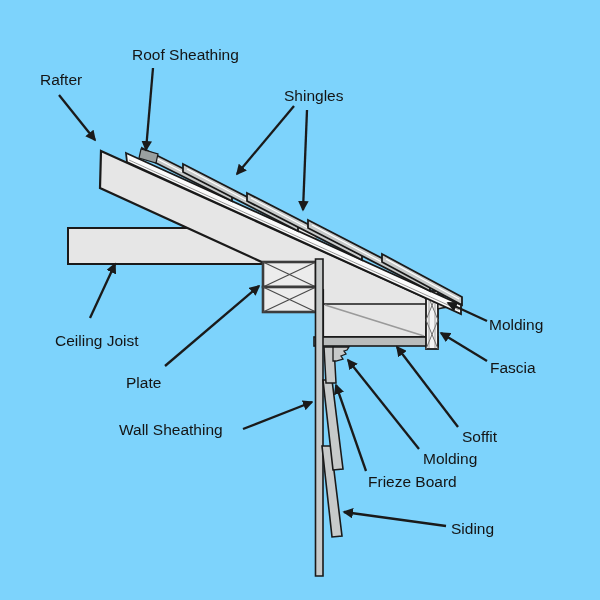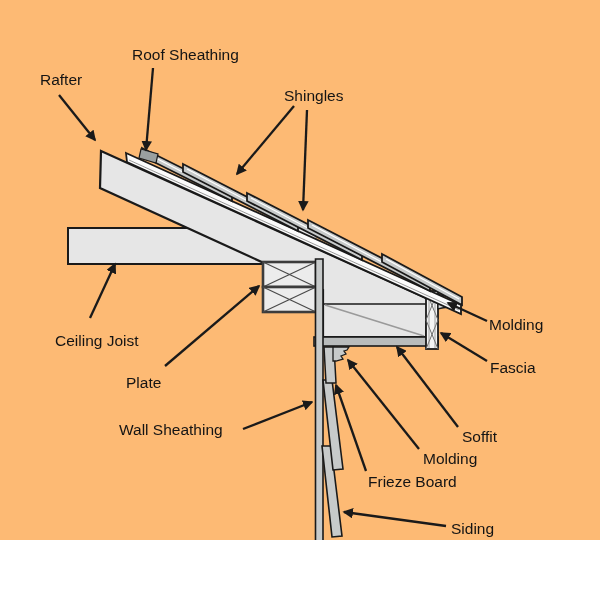--- a/index.html
+++ b/index.html
@@ -1,16 +1,16 @@
 <!DOCTYPE html>
 <html><head>
 <meta charset="utf-8">
 <style>
   html,body{margin:0;padding:0;background:#ffffff;}
-  .canvas{width:600px;height:540px;position:relative;background:#fdba74;overflow:hidden;}
+  .canvas{width:600px;height:600px;position:relative;background:#7dd3fc;overflow:hidden;}
   svg{display:block;}
   text{font-family:"Liberation Sans","DejaVu Sans",sans-serif;font-size:15.5px;fill:#141414;}
 </style>
 </head>
 <body>
 
 <div class="canvas">
 <svg width="600" height="600" viewBox="0 0 600 600">
   <defs>
     <marker id="ah" viewBox="0 0 10 10" refX="8.5" refY="5" markerWidth="4.6" markerHeight="4.6" orient="auto" markerUnits="strokeWidth">

